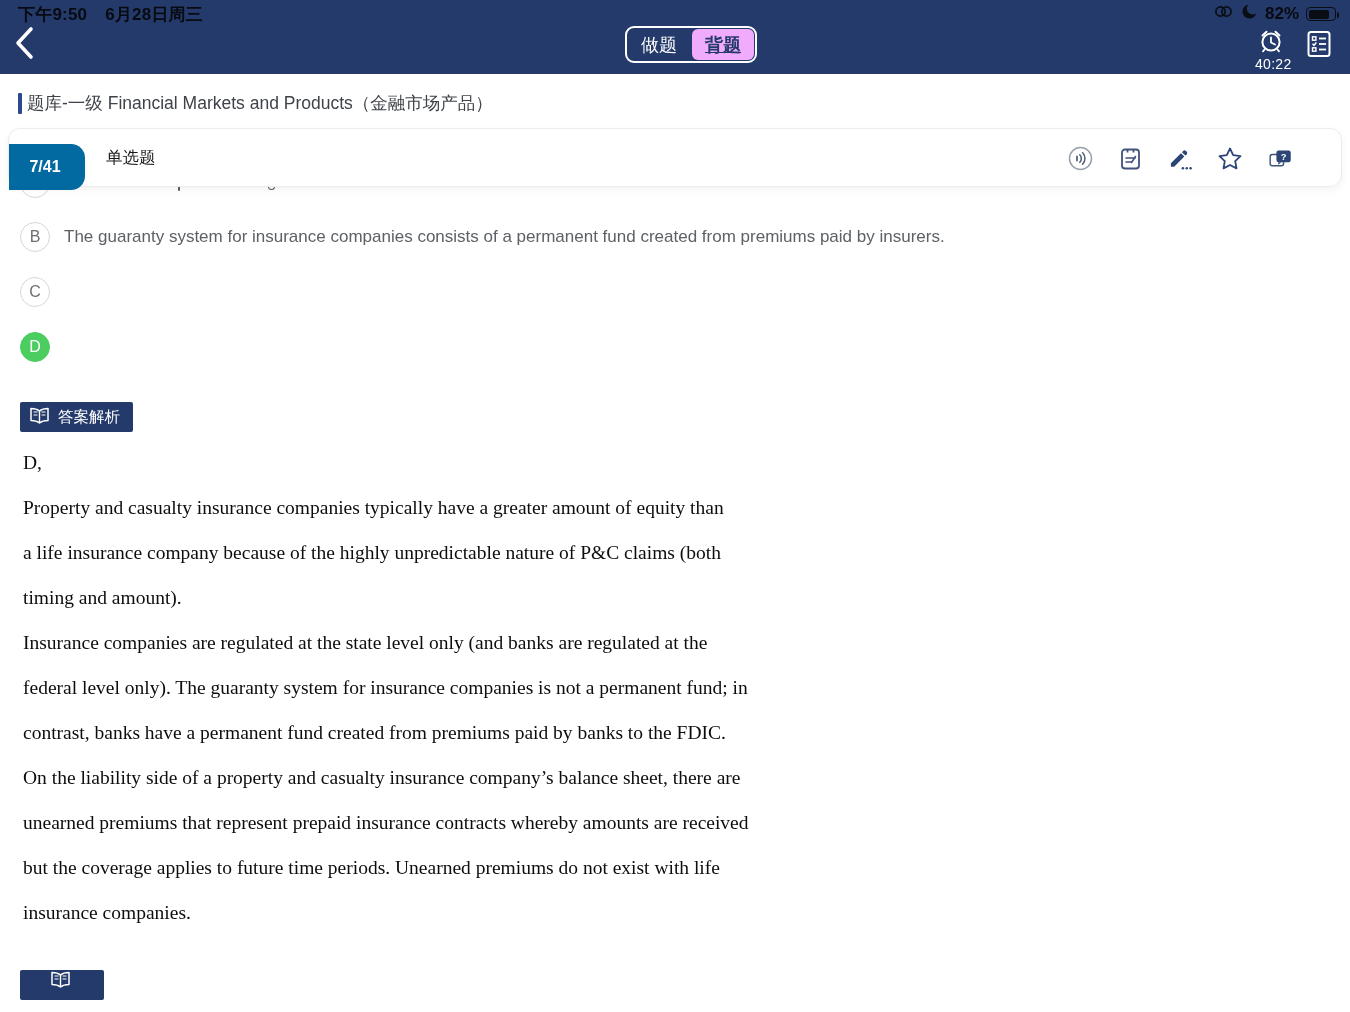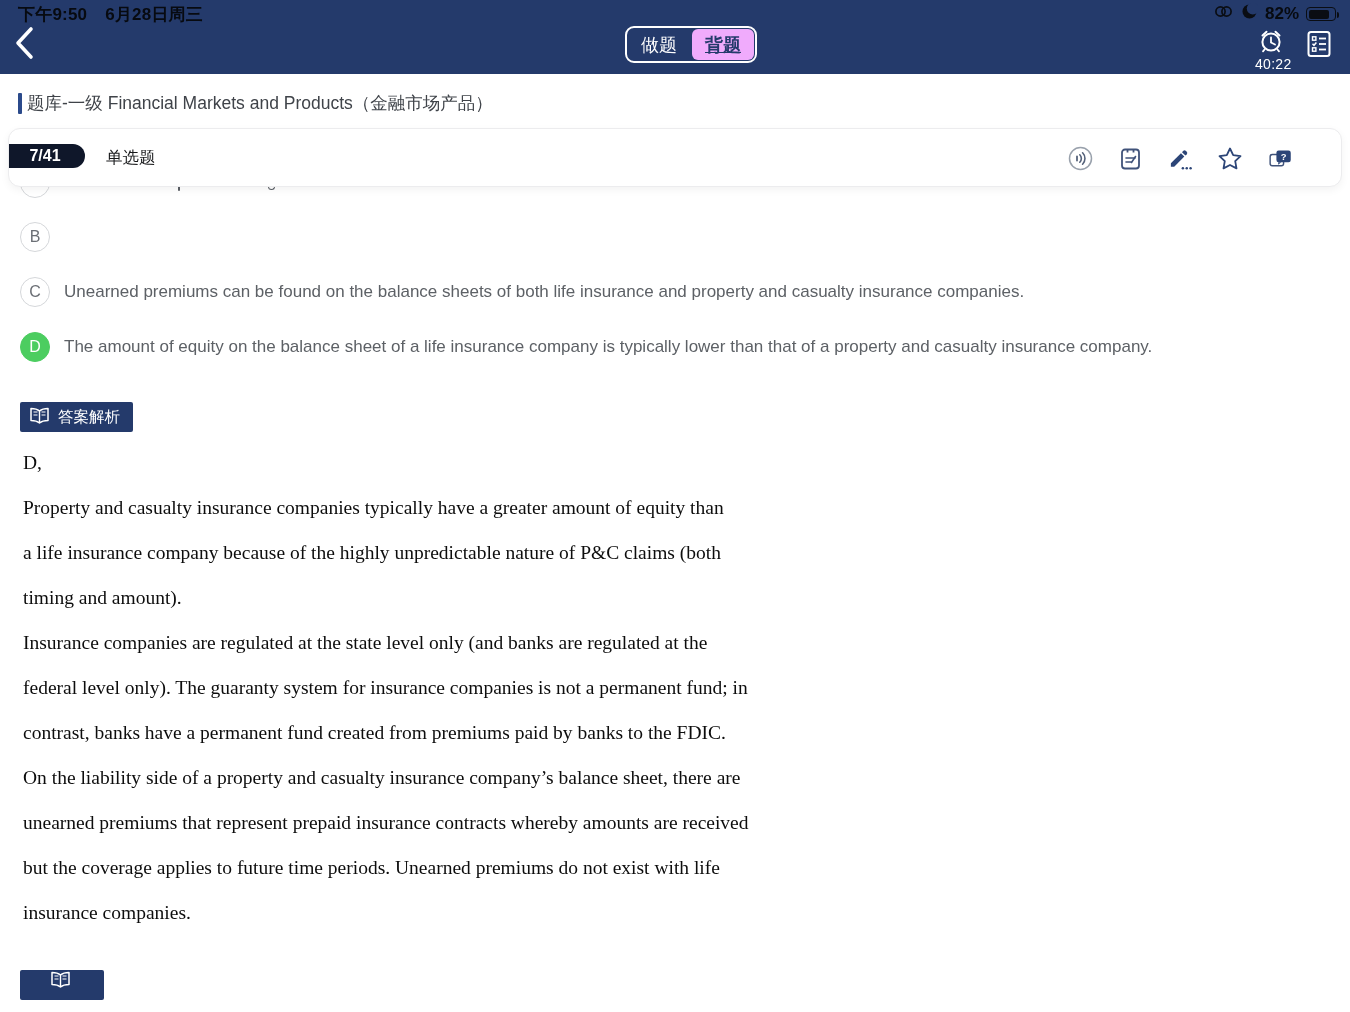--- a/index.html
+++ b/index.html
@@ -59,22 +59,22 @@
   .title-bar { width:4px; height:21px; background:#2b4a8b; border-radius:1px; }
   .page-title { font-size:17.5px; color:#3f4349; }
 
   
   .qcard {
     position:absolute; left:8px; top:128px; width:1334px; height:59px;
     background:#ffffff; border:1px solid #ececee; border-radius:12px;
     box-shadow:0 3px 8px rgba(0,0,0,.05); z-index:5;
   }
   .progress-pill {
-    position:absolute; left:0; top:15px; height:24px; min-width:76px;
-    background:#0f172a; border-radius:0 14px 14px 0;
+    position:absolute; left:0; top:15px; height:46px; min-width:76px;
+    background:#0369a1; border-radius:0 14px 14px 0;
     color:#ffffff; font-size:16px; font-weight:600;
     display:flex; align-items:center; justify-content:center; padding:0 14px 0 10px;
   }
   .qtype { position:absolute; left:97px; top:18px; font-size:16.5px; color:#17181a;text-align:center; }
   .qcard-icons {
     position:absolute; right:48px; top:0; height:59px;
     display:flex; align-items:center; gap:24px;
   }
   .icon-btn { width:26px; height:26px; display:flex; align-items:center; justify-content:center; cursor:pointer; }
 
@@ -234,30 +234,29 @@
         <rect x="10.5" y="3.5" width="16" height="13" rx="2.5" fill="#2c4577"></rect>
         <path d="M12.5 16.5 L12.5 19.5 L16 16.5 z" fill="#2c4577"></path>
         <text x="18.5" y="13.6" font-size="10.5" font-weight="bold" fill="#ffffff" text-anchor="middle" font-family="Liberation Sans, sans-serif">?</text>
       </svg>
     </div>
   </div>
 </div>
 
 <div class="option-row" style="top:222px; width:1020px;">
   <div class="opt-circle">B</div>
+  <div class="opt-text">The guaranty system for insurance companies consists of a permanent fund created from premiums paid by insurers.</div>
 </div>
 
 <div class="option-row" style="top:277px; width:1110px;">
   <div class="opt-circle">C</div>
-  <div class="opt-text">Unearned premiums can be found on the balance sheets of both life insurance and property and casualty insurance companies.</div>
 </div>
 
 <div class="option-row" style="top:332px; width:1250px;">
   <div class="opt-circle correct">D</div>
-  <div class="opt-text">The amount of equity on the balance sheet of a life insurance company is typically lower than that of a property and casualty insurance company.</div>
 </div>
 
 <div class="navy-btn" style="top:402px;">
   <span>
     <svg width="21" height="18" viewBox="0 0 21 18">
       <path d="M2 2.5 C5 2.5 8.5 3.3 10.5 5 C12.5 3.3 16 2.5 19 2.5 L19 14.5 C16 14.5 12.5 15.3 10.5 17 C8.5 15.3 5 14.5 2 14.5 z" fill="none" stroke="#ffffff" stroke-width="1.5" stroke-linejoin="round"></path>
       <path d="M10.5 5 V16.5" stroke="#ffffff" stroke-width="1.4"></path>
       <path d="M4.5 6 h4 M4.5 9 h4 M12.5 6 h4 M12.5 9 h4" stroke="#ffffff" stroke-width="1.1"></path>
     </svg>
   </span>

